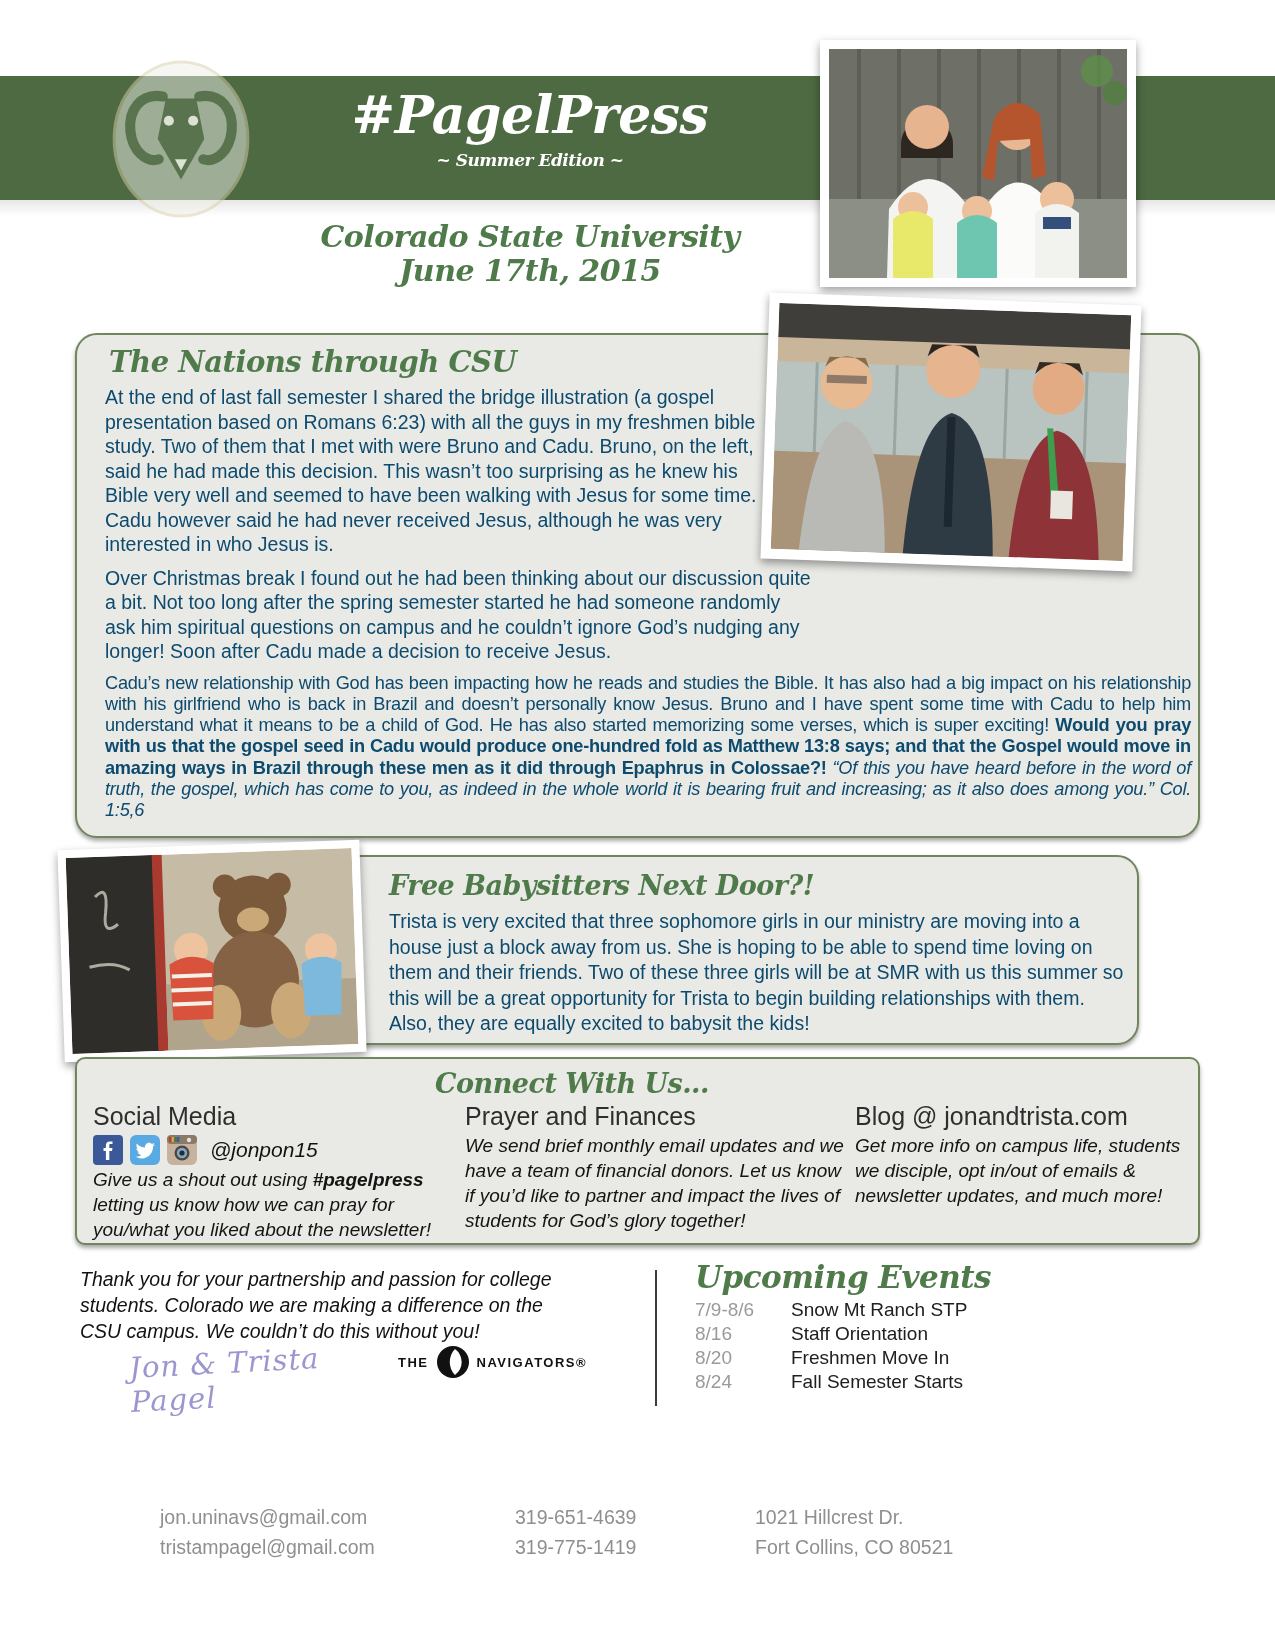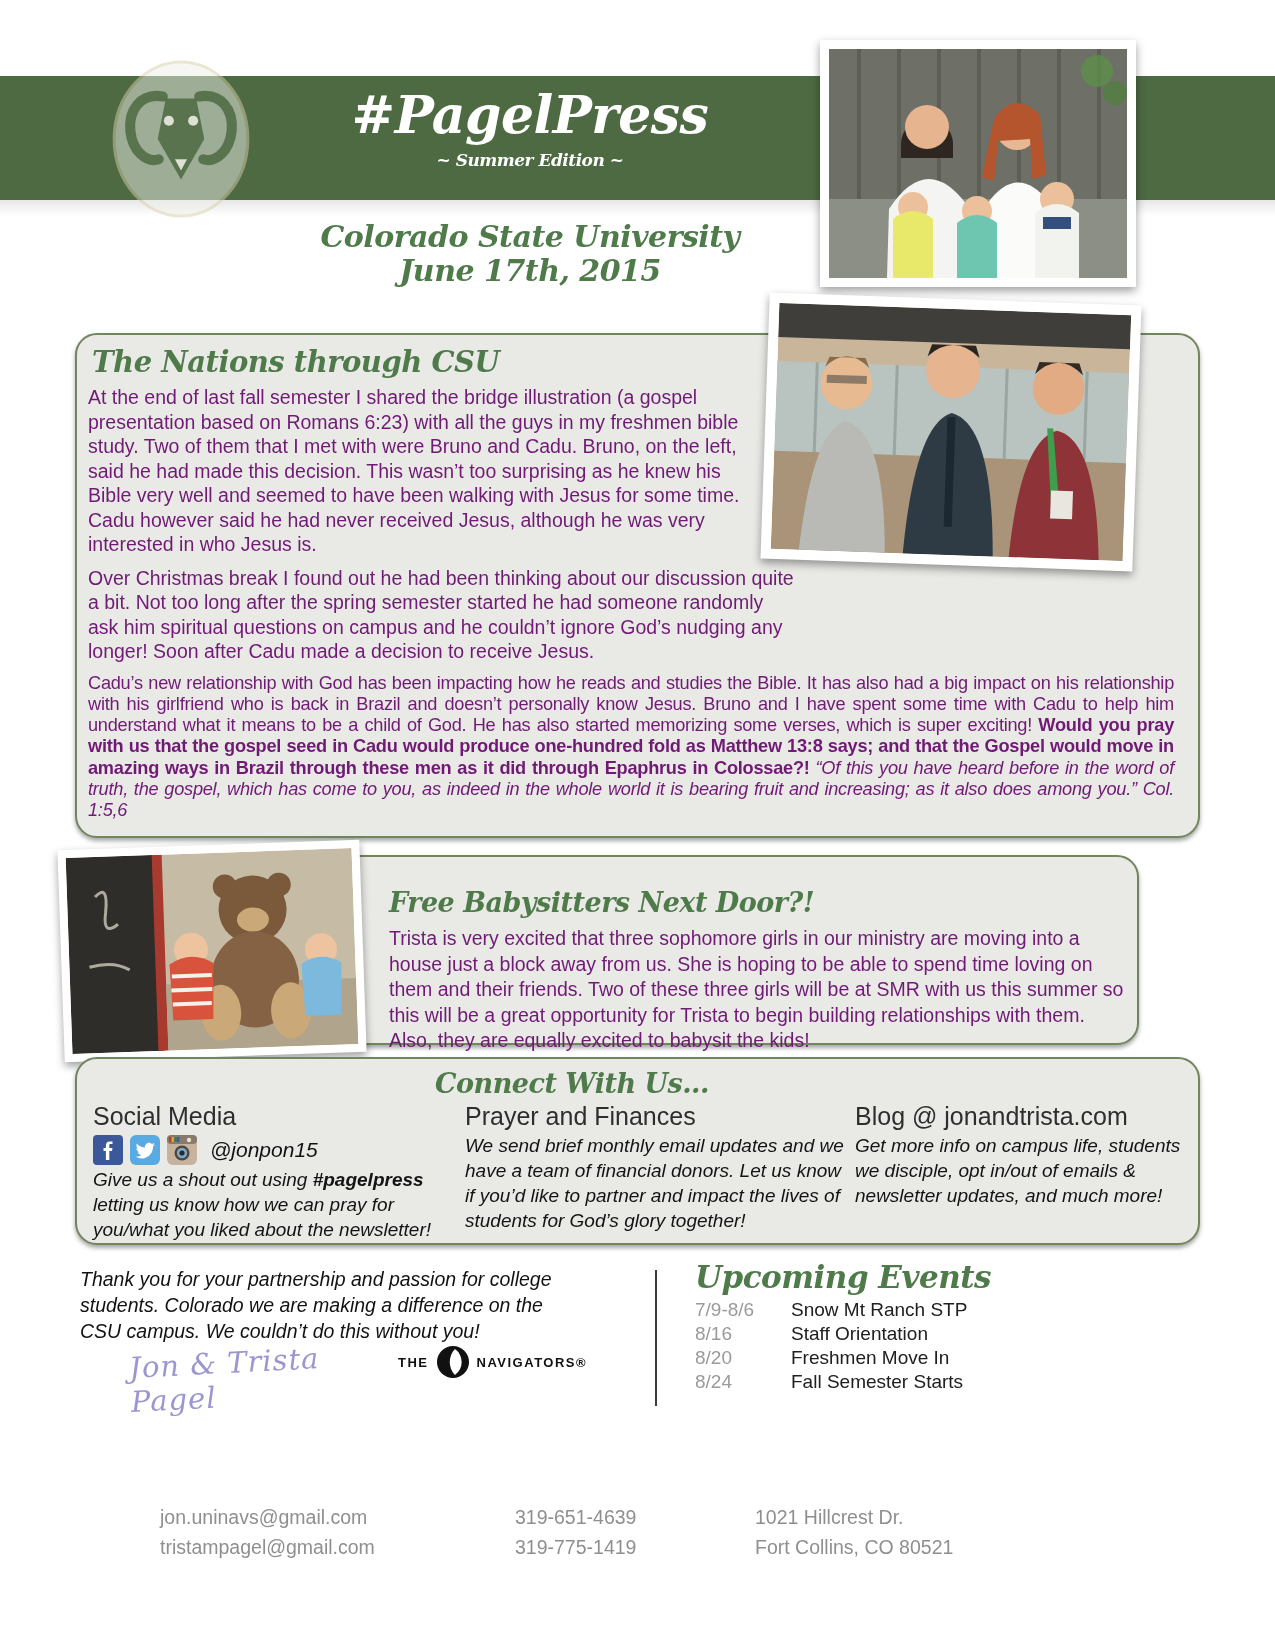--- a/index.html
+++ b/index.html
@@ -19,41 +19,41 @@
   .photo-family{position:absolute;left:820px;top:40px;width:316px;height:247px;padding:9px;}
   .school-date{position:absolute;left:150px;top:220px;width:760px;text-align:center;
         color:#4f7b4b;font-size:30px;line-height:34px;}
 
   
   .box{position:absolute;background:#e9e9e6;border:2px solid #72865e;border-radius:22px;
        box-shadow:0 3px 4px rgba(60,60,60,.45);box-sizing:border-box;}
   .green-h{color:#4f7b4b;font-size:29px;line-height:34px;}
 
   
-  .sec-nations{left:75px;top:333px;width:1125px;height:505px;padding:8px 14px 6px 7px;}
+  .sec-nations{left:75px;top:333px;width:1125px;height:505px;padding:8px 14px 6px 24px;}
   .sec-nations .green-h{margin:2px 0 6px 8px;}
   .photo-guys{position:absolute;left:688px;top:-36px;width:372px;height:266px;padding:10px;
        transform:rotate(2deg);}
-  .body-text{font-size:19.5px;line-height:24.5px;color:#701a75;}
+  .body-text{font-size:19.5px;line-height:24.5px;color:#0c4a6e;}
   .p1{width:676px;margin:4px 0 0 4px;}
   .p2{width:706px;margin:9px 0 0 4px;}
   .p3{width:1086px;margin:9px 0 0 4px;font-size:18.2px;line-height:21.3px;
       letter-spacing:-0.25px;text-align:justify;}
   .p3 .bold{font-weight:bold;}
   .p3 .quote{font-style:italic;}
 
   
-  .sec-sitters{left:75px;top:855px;width:1064px;height:190px;padding:27px 16px;}
+  .sec-sitters{left:75px;top:855px;width:1064px;height:190px;padding:10px 16px;}
   .sec-sitters .green-h{margin:2px 0 6px 296px;font-size:27px;}
   .sec-sitters .body-text{margin-left:296px;width:742px;line-height:25.5px;}
   .photo-babies{position:absolute;left:-16px;top:-12px;width:302px;height:212px;padding:8px;
        transform:rotate(-2deg);}
 
   
-  .sec-connect{left:75px;top:1057px;width:1125px;height:188px;padding:8px 0 0 0;}
+  .sec-connect{left:75px;top:1057px;width:1125px;height:188px;padding:8px 0 0 0;border-radius:10px;}
   .sec-connect .green-h{width:990px;text-align:center;font-size:27px;margin:0;}
   .col{position:absolute;top:42px;}
   .col-h{font-size:25px;color:#2e2e2e;line-height:30px;}
   .col-body{font-style:italic;font-size:19px;line-height:25px;color:#141414;margin-top:2px;}
   .col-social{left:16px;width:368px;}
   .col-prayer{left:388px;width:382px;}
   .col-blog{left:778px;width:334px;}
   .icons-row{display:flex;align-items:center;gap:7px;margin:4px 0 2px 0;}
   .icons-row .handle{font-style:italic;font-size:21px;margin-left:6px;}
   .si{width:30px;height:30px;display:block;}

